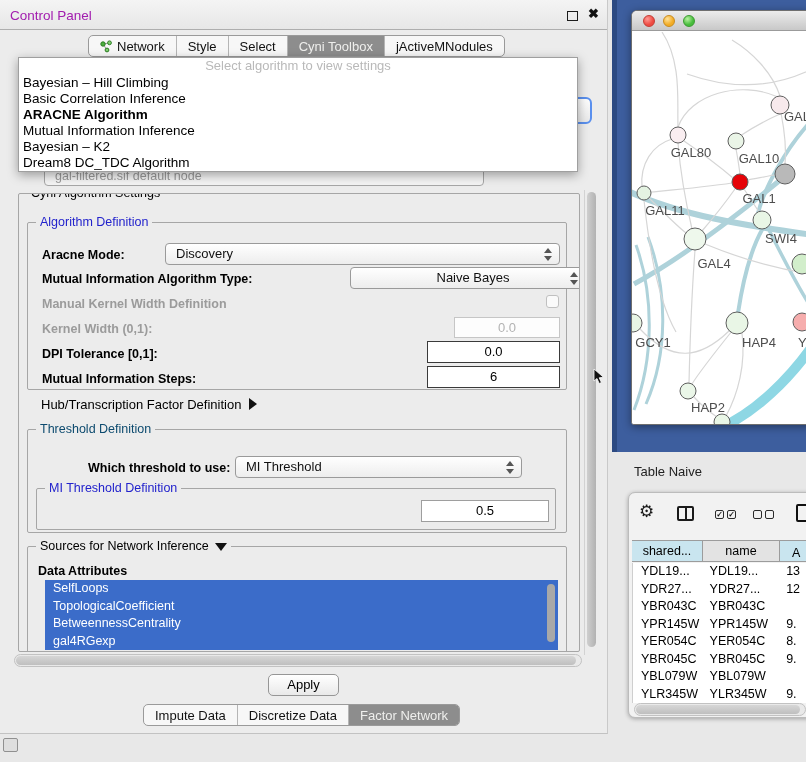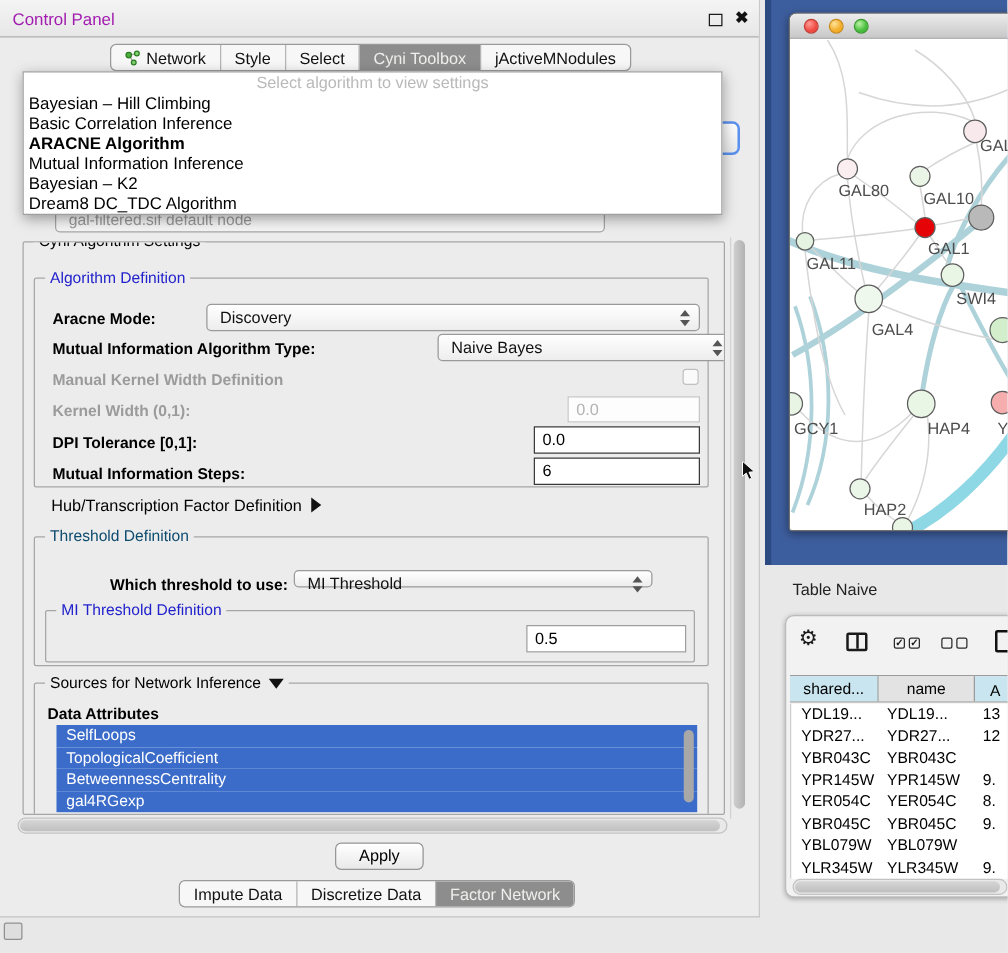--- a/index.html
+++ b/index.html
@@ -37,21 +37,21 @@
   .lbl { position:absolute; font-size:12.5px; font-weight:bold; color:#000; white-space:nowrap; }
   .lbl.dis { color:#9b9b9b; }
   .lbl.normal { font-weight:normal; font-size:13px; }
 
   .combo { position:absolute; background:linear-gradient(#ffffff,#ededed); border:1px solid #9a9a9a; border-radius:4px; font-size:13px; color:#111; line-height:20px; padding-left:10px; }
   .combo .stepper { position:absolute; right:7px; top:4px; width:8px; height:14px; }
   .combo .stepper i { display:block; width:0; height:0; border-left:4px solid transparent; border-right:4px solid transparent; }
   .combo .stepper i.up { border-bottom:5px solid #555; margin-bottom:3px; }
   .combo .stepper i.dn { border-top:5px solid #555; }
 
-  .tfield { position:absolute; background:#ffffff; border:1px solid #9e9e9e; font-size:13px; color:#000; text-align:left; padding:0 6px; line-height:20px; }
+  .tfield { position:absolute; background:#ffffff; border:1px solid #9e9e9e; font-size:13px; color:#000; text-align:center; padding:0 6px; line-height:20px; }
   .tfield.strong { border:1.5px solid #3a3a3a; }
   .tfield.dis { color:#b3b3b3; border-color:#c6c6c6; background:#fdfdfd; }
 
   .checkbox { position:absolute; width:13px; height:13px; border:1px solid #c0c0c0; border-radius:3px; background:#fafafa; }
 
   .tri-right { display:inline-block; width:0; height:0; border-top:6px solid transparent; border-bottom:6px solid transparent; border-left:8px solid #111; margin-left:8px; vertical-align:-1px; }
   .tri-down { display:inline-block; width:0; height:0; border-left:6px solid transparent; border-right:6px solid transparent; border-top:8px solid #111; margin-left:6px; vertical-align:-1px; }
 
   .attr-list { position:absolute; background:#fff; overflow:hidden; }
   .attr-item { height:17.5px; line-height:17px; background:#3b6cc9; color:#fff; font-size:12.5px; padding-left:8px; }
@@ -162,21 +162,21 @@
       <div class="lbl" style="left:14px; top:25px;">Aracne Mode:</div>
       <div class="combo" style="left:137px; top:20px; width:395px; height:22px;">
         <span>Discovery</span>
         <span class="stepper">
             <i class="up"></i>
             <i class="dn"></i>
           </span>
       </div>
 
       <div class="lbl" style="left:14px; top:49px;">Mutual Information Algorithm Type:</div>
-      <div class="combo" style="left:322px; top:44px; width:236px; height:22px;">
+      <div class="combo" style="left:322px; top:44px; width:236px; height:22px;text-align:center;">
         <span>Naive Bayes</span>
         <span class="stepper">
             <i class="up"></i>
             <i class="dn"></i>
           </span>
       </div>
 
       <div class="lbl dis" style="left:14px; top:74px;">Manual Kernel Width Definition</div>
       <div class="checkbox" style="left:518px; top:72px;"></div>
 
@@ -191,21 +191,21 @@
     </div>
 
     <div class="lbl normal" style="left:22px; top:203px;">
       <span>Hub/Transcription Factor Definition</span><span class="tri-right"></span>
     </div>
 
     <div class="group" style="left:8px; top:235px; width:540px; height:104px;">
       <div class="legend green">Threshold Definition</div>
 
       <div class="lbl" style="left:60px; top:31px;">Which threshold to use:</div>
-      <div class="combo" style="left:207px; top:26px; width:287px; height:14px;">
+      <div class="combo" style="left:207px; top:26px; width:287px; height:22px;">
         <span>MI Threshold</span>
         <span class="stepper">
             <i class="up"></i>
             <i class="dn"></i>
           </span>
       </div>
 
       <div class="group" style="left:8px; top:58px; width:520px; height:42px;">
         <div class="legend blue">MI Threshold Definition</div>
         <div class="tfield" style="left:384px; top:11px; width:128px; height:22px;">0.5</div>

